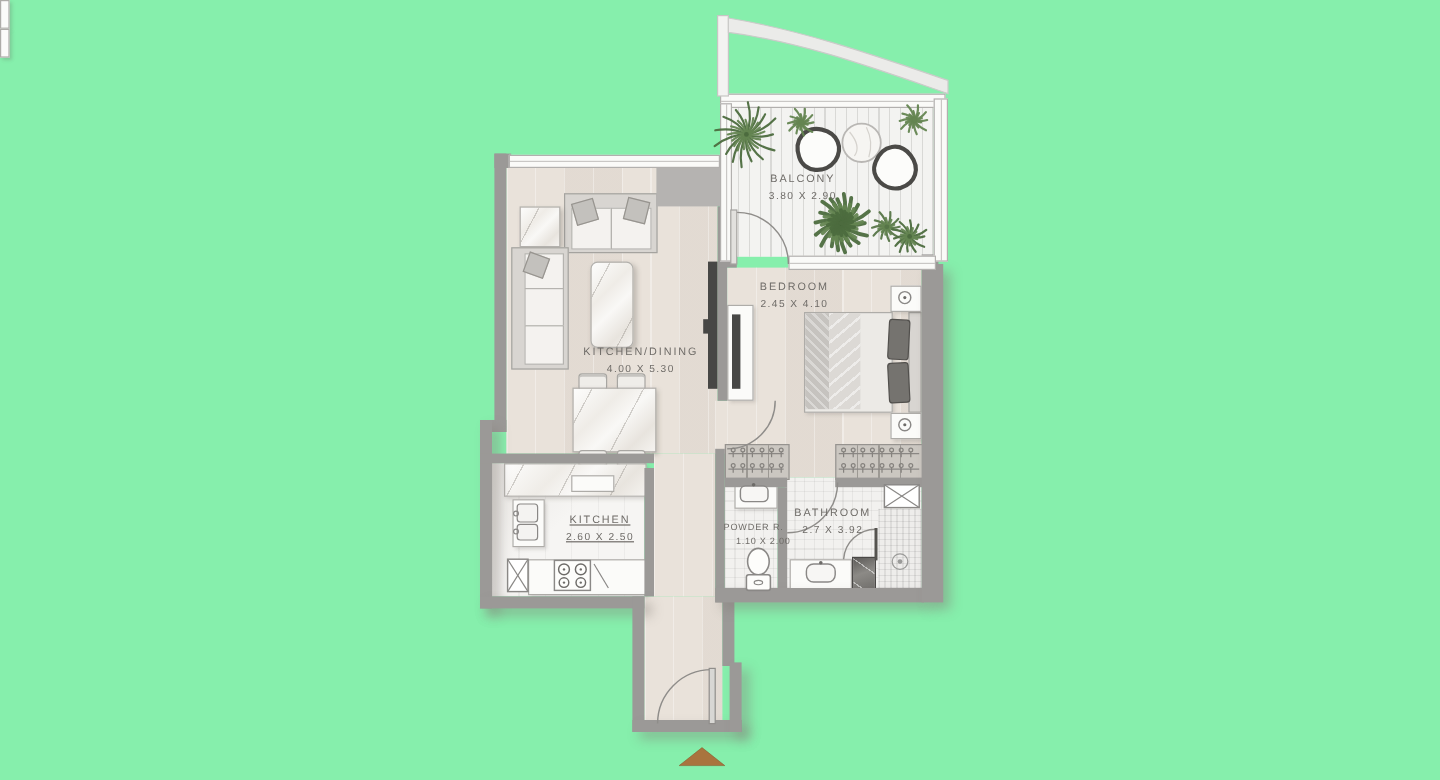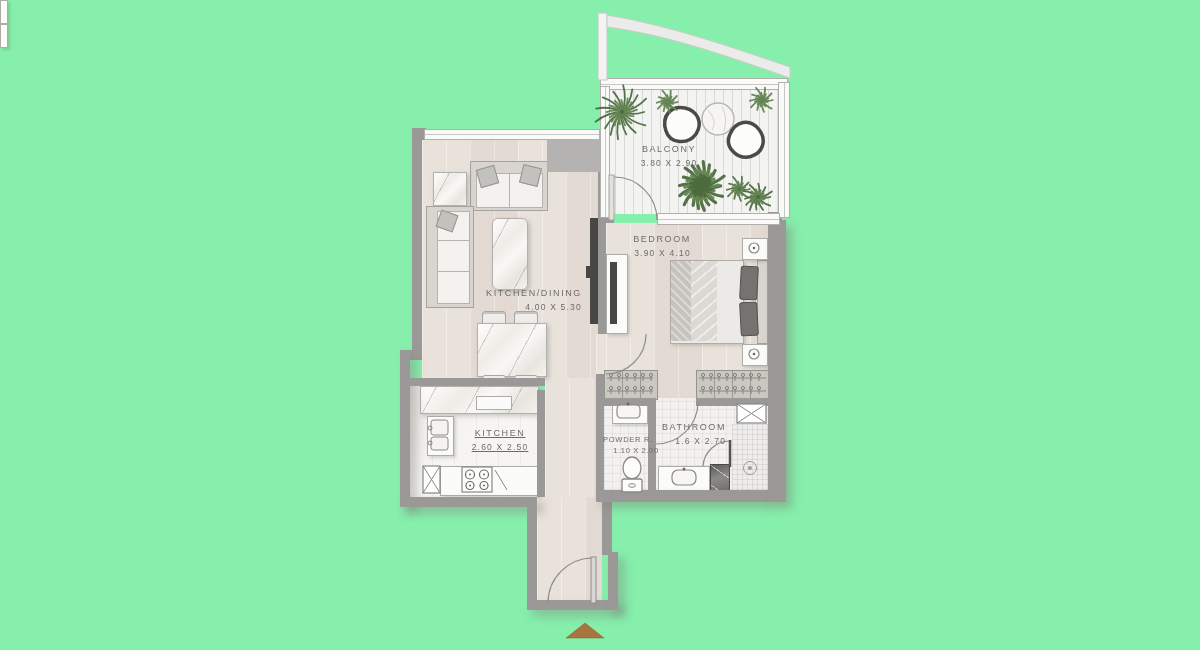--- a/index.html
+++ b/index.html
@@ -47,21 +47,21 @@
   .pillow{background:#75736f;border:1px solid #52504d;border-radius:3px;z-index:7;}
   .chair{background:#efede9;border:1px solid #a8a6a2;border-radius:3px;}
   .cushion{position:absolute;background:#f4f2ef;border:1px solid #b5b3af;}
   .sofapillow{position:absolute;background:#c3c1bd;border:1px solid #97948f;z-index:7;}
   .darkmarble{background:linear-gradient(160deg,#5d5b58,#8c8a86 45%,#6e6c69);
     background-image:repeating-linear-gradient(35deg,rgba(255,255,255,0) 0 6px,rgba(255,255,255,.5) 6px 7px,rgba(255,255,255,0) 7px 16px),
     linear-gradient(160deg,#5d5b58,#8c8a86 45%,#6e6c69);border:1px solid #4a4846;}
   
   .room-label{position:absolute;z-index:30;text-align:center;color:var(--labelc);
     font-size:9px;letter-spacing:1.6px;line-height:1.5;white-space:nowrap;transform:translateX(-50%);}
-  .room-label .rl-dims{font-size:8.5px;letter-spacing:1.2px;text-align:right;}
+  .room-label .rl-dims{font-size:8.5px;letter-spacing:1.2px;}
   .room-label.sm{font-size:7.6px;letter-spacing:.7px;}
   .room-label.sm .rl-dims{font-size:7.6px;letter-spacing:.6px;margin-left:16px;}
   svg#overlay{position:absolute;left:0;top:0;z-index:20;pointer-events:none;}
 </style>
 </head>
 <body>
 
 <div class="plan">
 
   <div class="floor floor-wood" style="left:422px;top:138px;width:176px;height:240px;"></div>
@@ -148,37 +148,37 @@
   <div class="f whitef" style="left:612px;top:402px;width:34px;height:20px;"></div>
   <div class="f whitef" style="left:658px;top:466px;width:50px;height:24px;"></div>
   <div class="f darkmarble" style="left:710px;top:464px;width:18px;height:28px;"></div>
 
   <div class="room-label" style="left:669px;top:143px;">
     <div class="rl-name">BALCONY</div>
     <div class="rl-dims">3.80 X 2.90</div>
   </div>
   <div class="room-label" style="left:662px;top:233px;">
     <div class="rl-name">BEDROOM</div>
-    <div class="rl-dims">3.90 X 4.10</div>
+    <div class="rl-dims">2.45 X 4.10</div>
   </div>
   <div class="room-label" style="left:534px;top:287px;">
     <div class="rl-name">KITCHEN/DINING</div>
     <div class="rl-dims">4.00 X 5.30</div>
   </div>
   <div class="room-label" style="left:500px;top:427px;text-decoration:underline;">
     <div class="rl-name">KITCHEN</div>
     <div class="rl-dims">2.60 X 2.50</div>
   </div>
   <div class="room-label sm" style="left:628px;top:434px;">
     <div class="rl-name">POWDER R.</div>
     <div class="rl-dims">1.10 X 2.00</div>
   </div>
   <div class="room-label" style="left:694px;top:421px;">
     <div class="rl-name">BATHROOM</div>
-    <div class="rl-dims">1.6 X 2.70</div>
+    <div class="rl-dims">2.7 X 3.92</div>
   </div>
 
   <svg id="overlay" width="1200" height="650" viewBox="0 0 1200 650">
     <g id="g-facade">
         <rect x="598" y="13" width="9" height="67" fill="#f3f3f1" stroke="#c6c6c4" stroke-width="1"></rect>
         <path d="M 607 15 C 672 26 731 47 790 67 L 790 78 C 729 57 669 35 607 27 Z" fill="#ebebe9" stroke="#cbcbc9" stroke-width="1"></path>
       </g>
     <g id="g-arcs">
         <path d="M 614 177 A 43 43 0 0 1 657 220" fill="none" stroke="#8f8d8a" stroke-width="1.2"></path>
         <path d="M 646 334 A 40 40 0 0 1 606 374" fill="none" stroke="#8f8d8a" stroke-width="1.2"></path>

